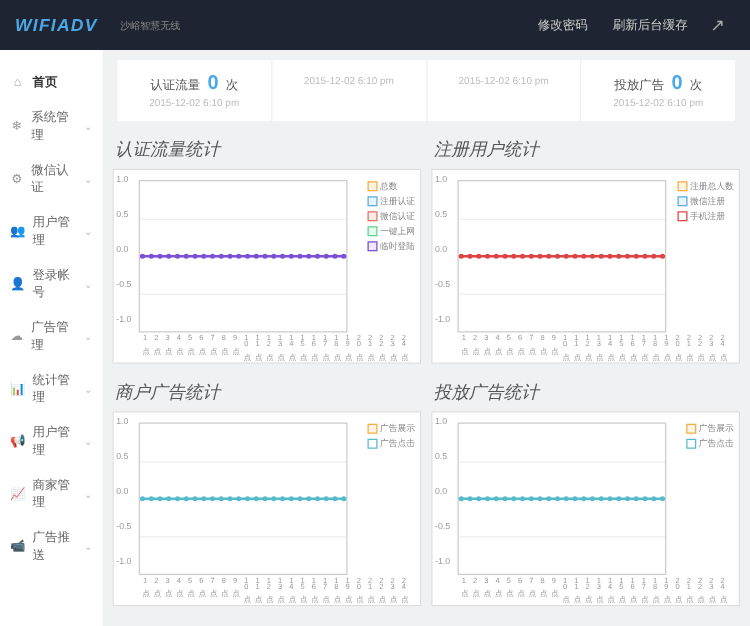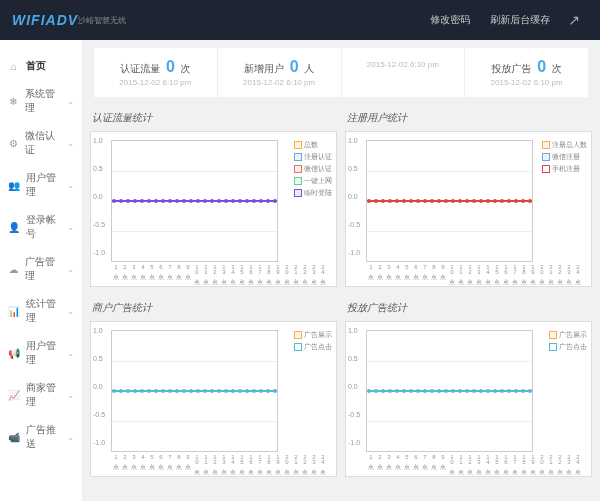--- a/index.html
+++ b/index.html
@@ -1,40 +1,40 @@
 <!DOCTYPE html>
 <html><head>
 <meta charset="utf-8">
 <style>
 *{margin:0;padding:0;box-sizing:border-box;font-family:"Microsoft YaHei",sans-serif}
 body{background:#f0f1f3;font-size:10px;color:#666}
 .topbar{height:40px;background:#1e2432;display:flex;align-items:center;padding:0 12px;color:#aaa}
 .logo{font-weight:bold;font-size:14px;color:#4aa8e8;font-style:italic;letter-spacing:1px}
-.logo-sub{font-size:8px;color:#888;margin-left:0}
+.logo-sub{font-size:8px;color:#888;margin-left:18px}
 .top-spacer{flex:1}
 .top-item{padding:0 10px;font-size:10px;color:#ccc;cursor:pointer}
 .top-item .acc{color:#9cc}
 .share-icon{font-size:14px;cursor:pointer;padding:0 8px}
 .container{display:flex}
 .sidebar{width:82px;background:#fff;min-height:461px;padding-top:12px}
 .side-item{display:flex;align-items:center;padding:7px 8px;font-size:10px;color:#666;cursor:pointer;gap:6px}
 .side-item.active{color:#333;font-weight:bold}
 .side-icon{width:12px;text-align:center;color:#999}
 .side-arrow{margin-left:auto;color:#bbb;font-size:8px}
 .main{flex:1;padding:0 8px 12px 8px}
 .stats-row{display:flex;background:#fff;margin:8px 4px}
 .stat{flex:1;text-align:center;padding:10px 4px;border-right:1px solid #eee}
 .stat:last-child{border-right:none}
 .stat-line1{font-size:10px;color:#555}
 .stat-num{color:#4aa8e8;font-size:16px;font-weight:bold;padding:0 3px}
 .stat-unit{font-size:10px}
 .stat-date{font-size:8px;color:#bbb;margin-top:2px}
 .charts-row{display:flex;gap:8px;margin-top:8px}
 .chart-panel{flex:1}
-.chart-title{font-size:10px;color:#555;padding:6px 2px;font-style:italic}
+.chart-title{font-size:14px;color:#555;padding:6px 2px;font-style:italic}
 .chart-box{background:#fff;border:1px solid #ddd;height:156px;position:relative;padding:6px}
 .plot-area{position:absolute;left:20px;right:58px;top:8px;bottom:24px;border:1px solid #ccc}
 .grid-h{position:absolute;left:0;right:0;border-top:1px solid #eee}
 .mid-line{position:absolute;left:0;right:0;top:50%;height:2px;margin-top:-1px}
 .ylabel{position:absolute;left:2px;font-size:7px;color:#999;transform:translateY(-50%)}
 .xlabels{position:absolute;left:20px;right:58px;bottom:2px;display:flex;font-size:6px;color:#999;justify-content:space-between}
 .xlabels span{writing-mode:vertical-rl;text-orientation:upright;height:20px;letter-spacing:-1px}
 .legend{position:absolute;right:4px;top:8px;font-size:7px;color:#888}
 .legend-item{display:flex;align-items:center;gap:2px;margin-bottom:2px}
 .legend-sw{width:8px;height:8px;border:1px solid}
@@ -105,21 +105,20 @@
         <span class="side-arrow">⌄</span>
       </div>
     </div>
   <div class="main">
     <div class="stats-row" id="stats">
         <div class="stat">
           <div class="stat-line1"><span>认证流量</span> <span class="stat-num">0</span> <span class="stat-unit">次</span></div>
           <div class="stat-date">2015-12-02 6:10 pm</div>
         </div>
         <div class="stat">
-          <div class="stat-line1"><span>新增用户</span> <span class="stat-num">0</span> <span class="stat-unit">人</span></div>
           <div class="stat-date">2015-12-02 6:10 pm</div>
         </div>
         <div class="stat">
           <div class="stat-date">2015-12-02 6:10 pm</div>
         </div>
         <div class="stat">
           <div class="stat-line1"><span>投放广告</span> <span class="stat-num">0</span> <span class="stat-unit">次</span></div>
           <div class="stat-date">2015-12-02 6:10 pm</div>
         </div>
       </div>

